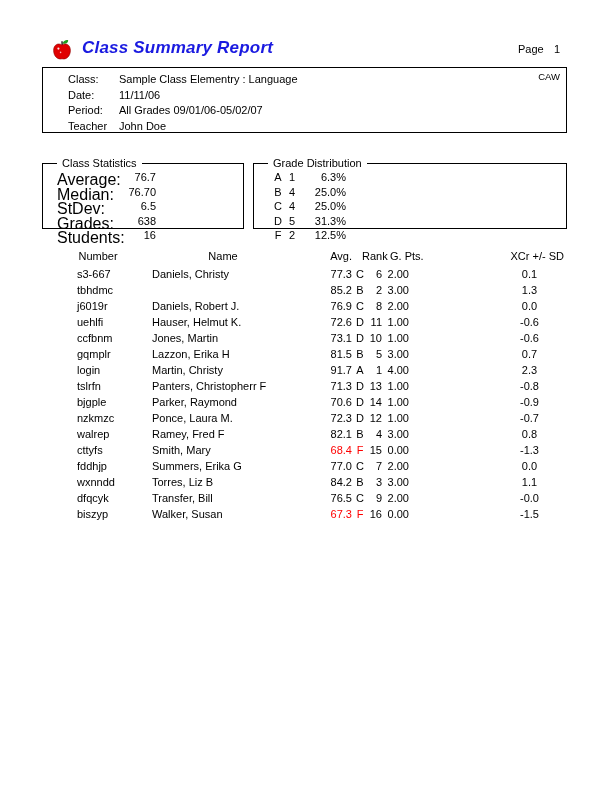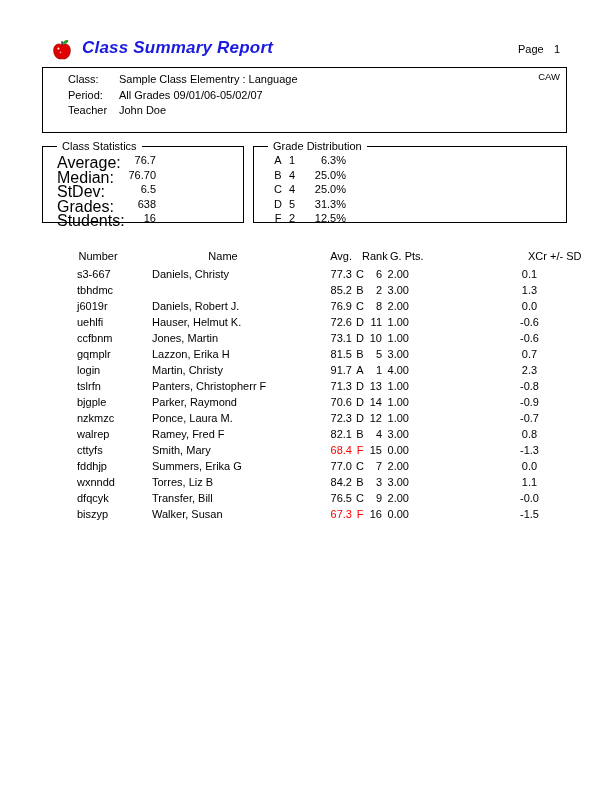--- a/index.html
+++ b/index.html
@@ -14,21 +14,21 @@
   .page-num   { position:absolute; left:544px; top:43px; width:16px; text-align:right; font-size:11px; }
 
   
   .info-box { position:absolute; left:42px; top:67px; width:525px; height:66px; border:1px solid #000; padding-top:5px; }
   .info-row { position:relative; height:15.5px; }
   .info-label { position:absolute; left:25px; font-size:11px; }
   .info-value { position:absolute; left:76px; font-size:11px; }
   .corner-tag { position:absolute; right:6px; top:3px; font-size:9.5px; }
 
   
-  .group-box { position:absolute; top:146px; height:77px; border:1px solid #000; }
+  .group-box { position:absolute; top:163px; height:66px; border:1px solid #000; }
   .group-box.stats { left:42px; width:202px; }
   .group-box.dist  { left:253px; width:314px; }
   .group-legend { position:absolute; top:-8px; left:14px; background:#fff; padding:0 5px; font-size:11px; line-height:14px; white-space:nowrap; }
 
   .cs-rows { padding-top:7px; }
   .cs-row { position:relative; height:14.6px; }
   .cs-label { position:absolute; left:14px; font-size:16px; }
   .cs-value { position:absolute; left:55px; width:58px; text-align:right; font-size:11px; }
 
   .gd-rows { padding-top:7px; }
@@ -38,21 +38,21 @@
   .gd-pct   { position:absolute; left:40px; width:52px; text-align:right; font-size:11px; }
 
   
   .tbl-header { position:absolute; left:0; top:248px; width:610px; height:16px; }
   .tbl-header span { position:absolute; font-size:11px; line-height:16px; white-space:nowrap; }
   .h-number { left:77px; width:42px; text-align:center; }
   .h-name   { left:140px; width:166px; text-align:center; }
   .h-avg    { left:310px; width:42px; text-align:right; }
   .h-rank   { left:362px; }
   .h-gpts   { left:390px; }
-  .h-xcr    { left:528px; width:60px; }
+  .h-xcr    { left:504px; width:60px; text-align:right; }
 
   .tbl-rows { position:absolute; left:0; top:266px; width:610px; }
   .row { position:relative; height:16px; }
   .row span { position:absolute; font-size:11px; line-height:16px; white-space:nowrap; }
   .c-number { left:77px;  width:58px; }
   .c-name   { left:152px; width:170px; }
   .c-avg    { left:310px; width:42px; text-align:right; }
   .c-grade  { left:352px; width:16px; text-align:center; }
   .c-rank   { left:366px; width:16px; text-align:right; }
   .c-gpts   { left:382px; width:27px; text-align:right; }
@@ -74,20 +74,24 @@
   <div class="page-label">Page</div>
   <div class="page-num">1</div>
 
   <div class="info-box">
     <div class="corner-tag">CAW</div>
     <div class="info-row">
       <span class="info-label">Class:</span>
       <span class="info-value">Sample Class Elementry : Language</span>
     </div>
     <div class="info-row">
+      <span class="info-label">Date:</span>
+      <span class="info-value">11/11/06</span>
+    </div>
+    <div class="info-row">
       <span class="info-label">Period:</span>
       <span class="info-value">All Grades 09/01/06-05/02/07</span>
     </div>
     <div class="info-row">
       <span class="info-label">Teacher</span>
       <span class="info-value">John Doe</span>
     </div>
   </div>
 
   <div class="group-box stats">

